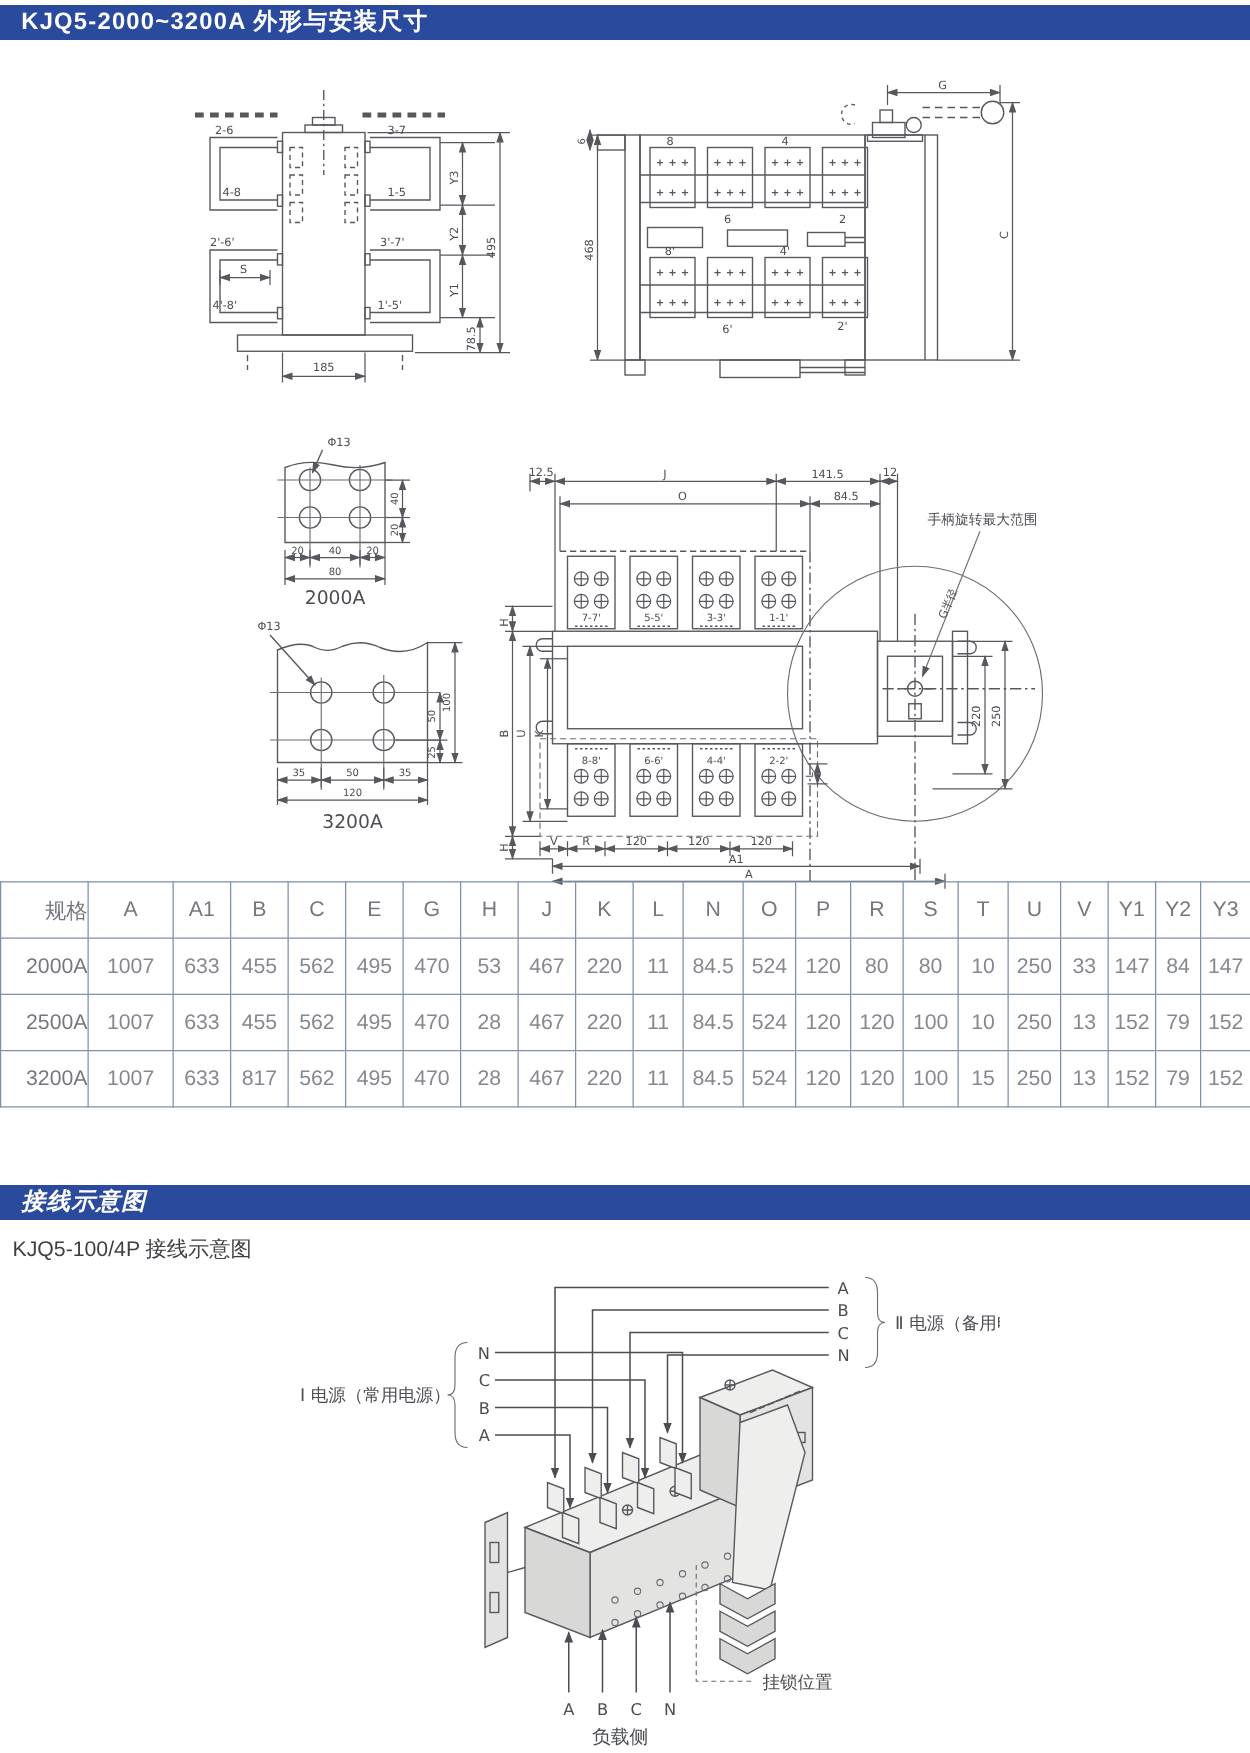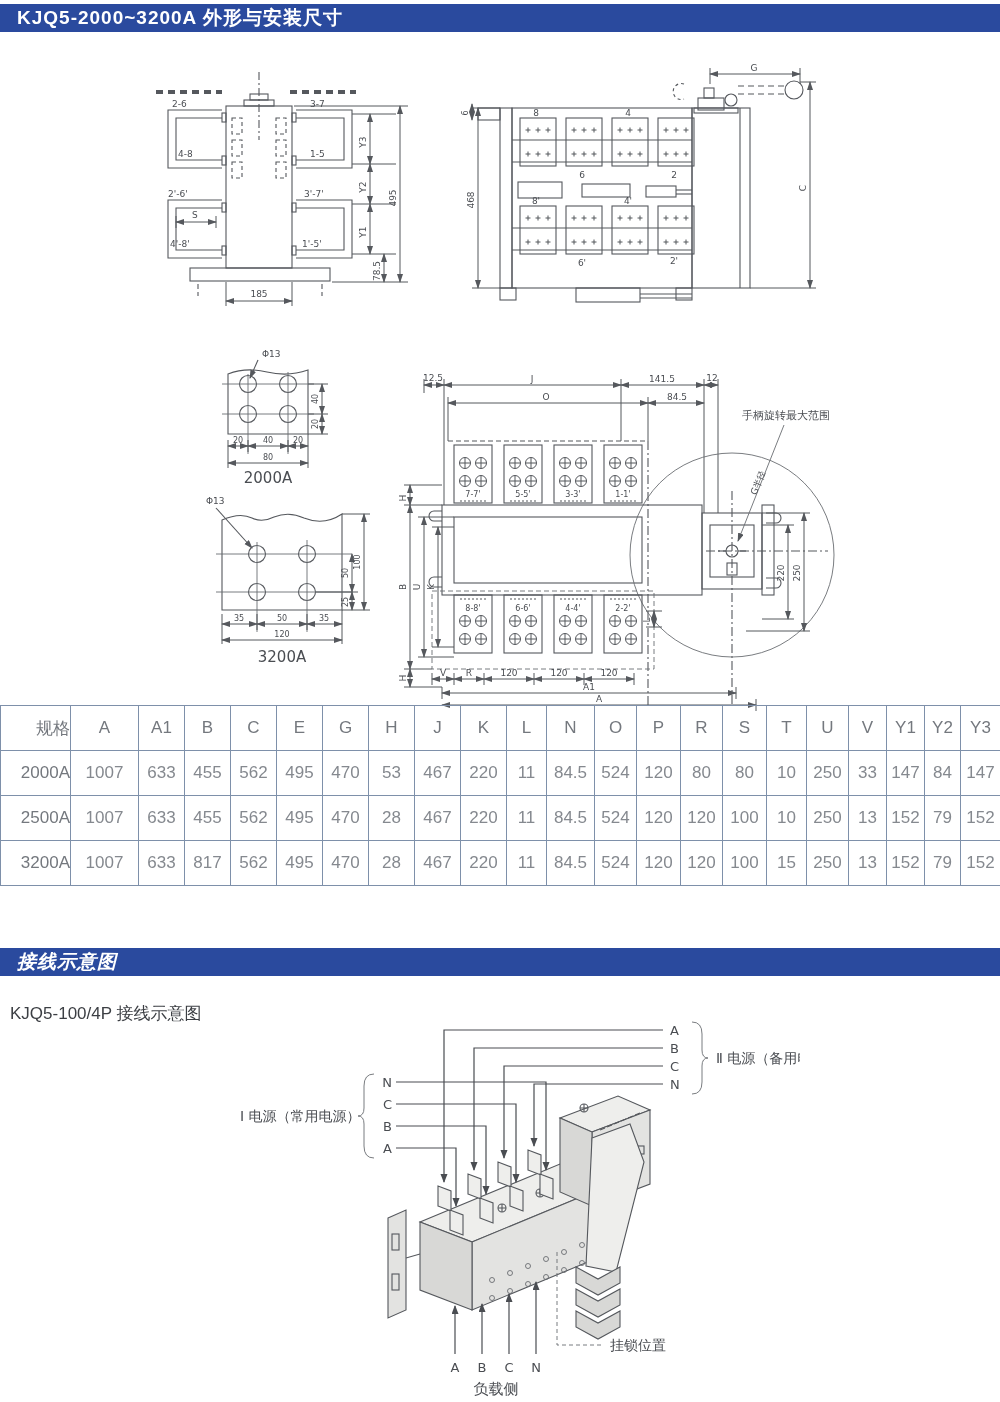--- a/index.html
+++ b/index.html
@@ -1,19 +1,19 @@
 <!DOCTYPE html>
 <html><head>
 <meta charset="utf-8">
 <style>
   html,body{margin:0;padding:0;background:#fff;}
   body{width:1000px;height:1402px;position:relative;font-family:"Liberation Sans","DejaVu Sans",sans-serif;overflow:hidden;}
   .sec-bar{position:absolute;left:0;width:1000px;height:28px;background:#2a4a9e;color:#fff;
            font-weight:bold;font-size:19px;line-height:28px;padding-left:17px;box-sizing:border-box;letter-spacing:1px;}
-  .subtitle{position:absolute;left:10px;top:988px;font-size:17px;color:#3c3f44;margin-top:14px;}
+  .subtitle{position:absolute;left:10px;top:988px;font-size:17px;color:#3c3f44;}
   .drw{position:absolute;}
   svg{display:block;}
   svg text{fill:#4a4d52;font-family:"DejaVu Sans","Liberation Sans",sans-serif;font-size:10px;}
   svg .t8{font-size:8px}.t9{font-size:9px}.t11{font-size:11px}.t13{font-size:13px}.t14{font-size:14px}.t15{font-size:15px}
   svg .ln{stroke:#55585d;stroke-width:1.1;fill:none;}
   svg .thin{stroke:#6a6d72;stroke-width:0.9;fill:none;}
   svg .dl{stroke:#55585d;stroke-width:1;fill:none;}
   svg .wire{stroke:#4a4d52;stroke-width:1.2;fill:none;}
   svg .face1{fill:#eeeeec;stroke:#55585d;stroke-width:1.1;}
   svg .face2{fill:#e3e3e1;stroke:#55585d;stroke-width:1.1;}

